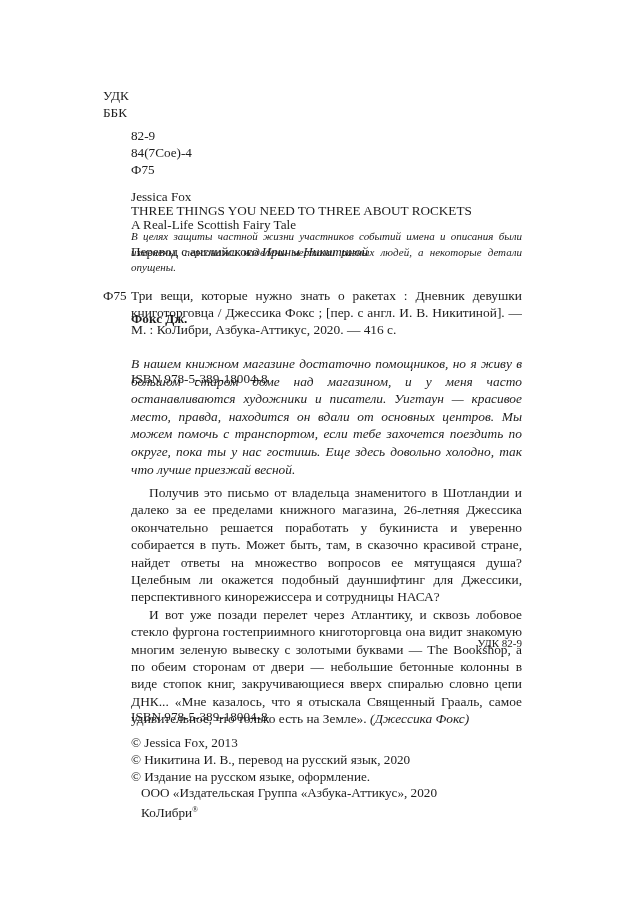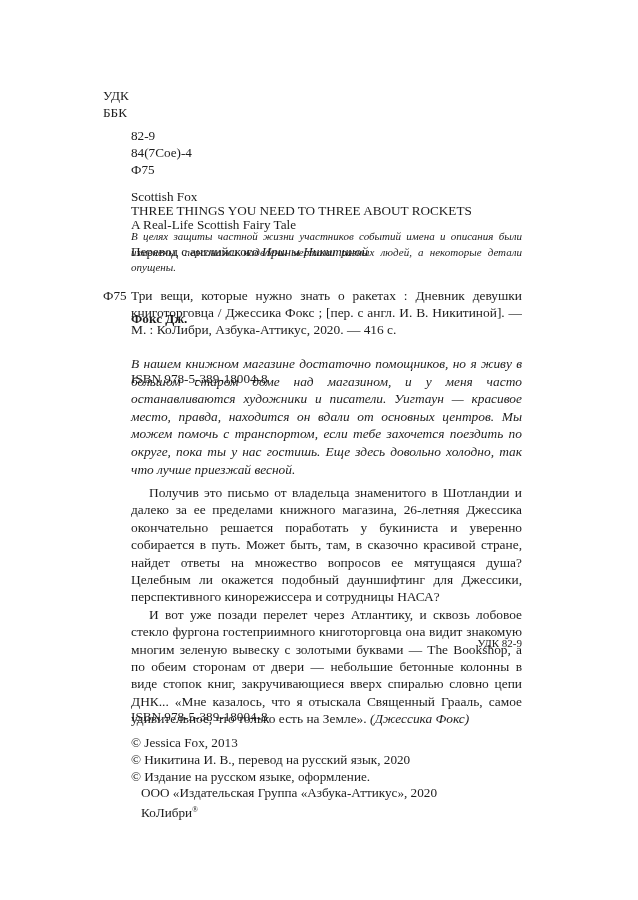--- a/index.html
+++ b/index.html
@@ -29,21 +29,21 @@
   </div>
   <div class="row" style="top:104px;">
     <span class="lbl">ББК</span>
     <span class="val">84(7Сое)-4</span>
   </div>
   <div class="row" style="top:121px;">
     <span class="val">Ф75</span>
   </div>
 
   <div class="row" style="top:148px;">
-    <span class="val">Scottish Fox</span>
+    <span class="val">Jessica Fox</span>
   </div>
   <div class="row" style="top:162px;">
     <span class="val">THREE THINGS YOU NEED TO THREE ABOUT ROCKETS</span>
   </div>
   <div class="row" style="top:176px;">
     <span class="val">A Real-Life Scottish Fairy Tale</span>
   </div>
 
   <div class="row" style="top:203px;">
     <span class="val"><span>Перевод с английского </span><span class="it">Ирины Никитиной</span></span>

